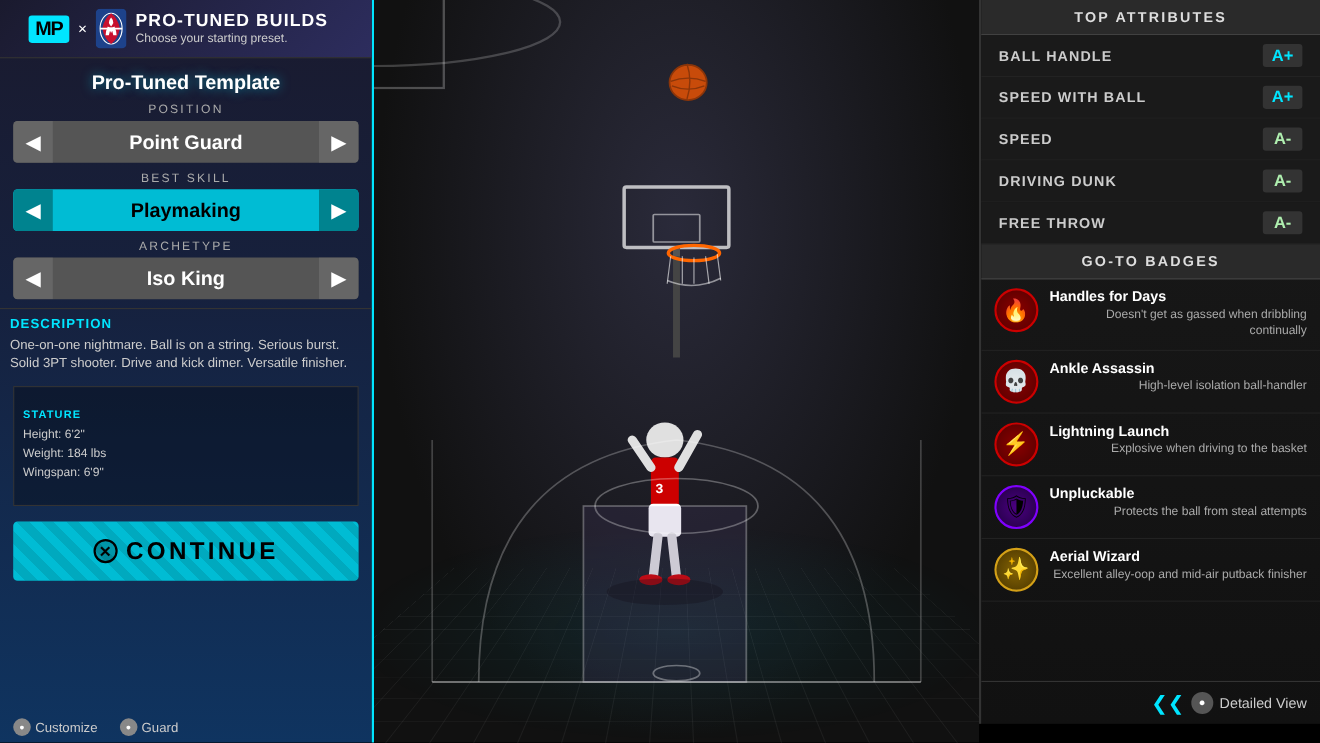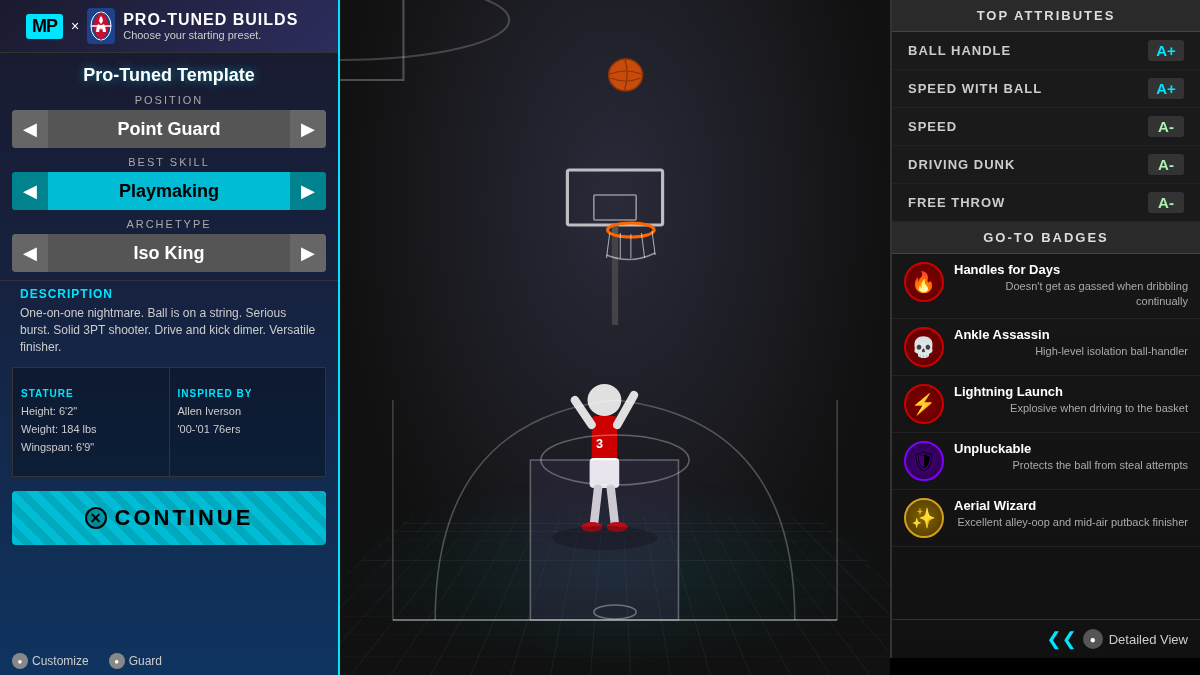--- a/index.html
+++ b/index.html
@@ -118,21 +118,21 @@
     .selector-row.teal .selector-arrow {
       background: #00838f;
     }
     .selector-row.teal .selector-value {
       color: #000;
       font-weight: 900;
     }
 
     
     .description-section {
-      padding: 6px 20px;
+      padding: 6px 9px;
       border-top: 1px solid #333;
     }
     .description-label {
       color: #00e5ff;
       font-size: 12px;
       font-weight: bold;
       letter-spacing: 1px;
       margin-bottom: 4px;
     }
     .description-text {
@@ -496,27 +496,20 @@
 
   <div class="stature-section">
     <div class="stature-col">
       <div class="stature-col-label">STATURE</div>
       <div class="stature-col-value">
         <span>Height: 6'2"</span><br>
         <span>Weight: 184 lbs</span><br>
         <span>Wingspan: 6'9"</span>
       </div>
     </div>
-    <div class="stature-col">
-      <div class="stature-col-label">INSPIRED BY</div>
-      <div class="stature-col-value">
-        <span>Allen Iverson</span><br>
-        <span>'00-'01 76ers</span>
-      </div>
-    </div>
   </div>
 
   <button class="continue-btn">
     <div class="continue-icon">✕</div>
     <span class="continue-text">CONTINUE</span>
   </button>
 
   <div class="bottom-nav">
     <div class="nav-item">
       <div class="nav-btn">●</div>

